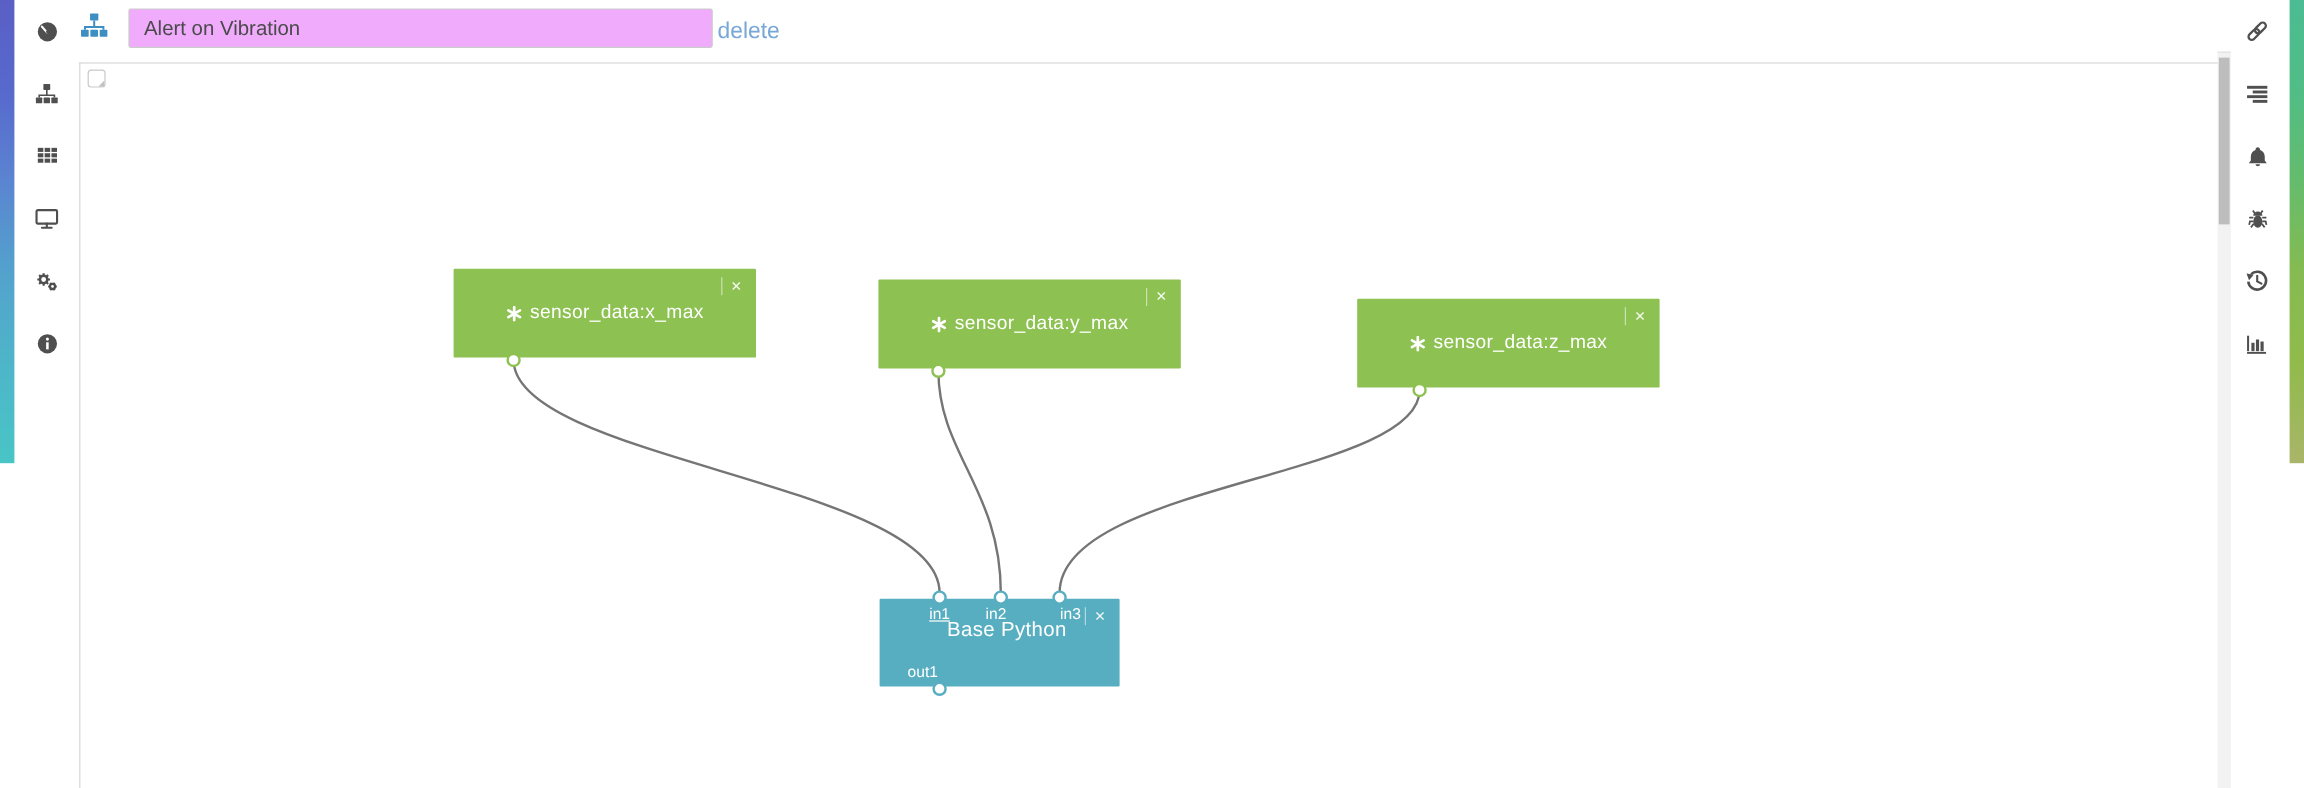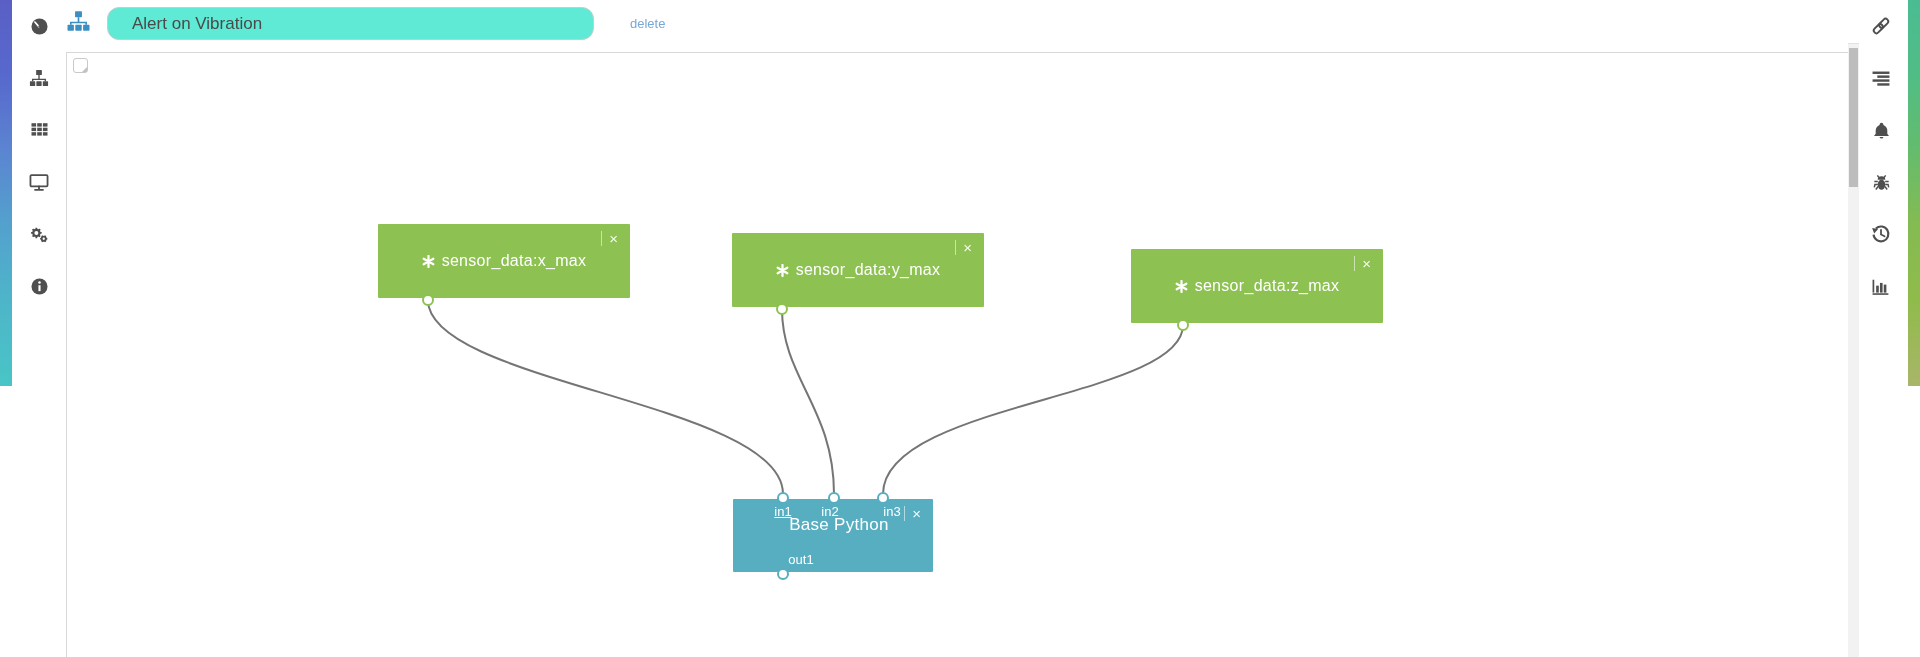--- a/index.html
+++ b/index.html
@@ -15,24 +15,24 @@
   .toolbar{position:absolute;top:0;width:54px;display:flex;flex-direction:column;}
   .toolbar-left{left:12px;}
   .toolbar-right{right:12px;}
   .icon-btn{height:52px;display:flex;align-items:center;justify-content:center;color:#4f4f4f;cursor:pointer;}
   .icon-btn svg{display:block;}
   
   .topbar{position:absolute;left:66px;top:0;height:52px;}
   .flow-icon{position:absolute;left:1px;top:10px;color:#3e8fc1;}
   .flow-name{
     position:absolute;left:41px;top:7px;width:487px;height:33px;box-sizing:border-box;
-    border:1px solid #cbcbcb;border-radius:12px;padding:0 24px;font-size:17px;color:#4a4a4a;
-    font-family:"Liberation Sans",sans-serif;outline:none;background:#5eead4;
-  }
-  .delete-link{position:absolute;left:564px;top:16px;font-size:13px;color:#79a7d6;cursor:pointer;text-decoration:none;}
+    border:1px solid #cbcbcb;border-radius:2px;padding:0 12px;font-size:17px;color:#4a4a4a;
+    font-family:"Liberation Sans",sans-serif;outline:none;background:#f0abfc;
+  }
+  .delete-link{position:absolute;left:532px;top:16px;font-size:19px;color:#79a7d6;cursor:pointer;text-decoration:none;}
   
   .canvas{
     position:absolute;left:66px;top:52px;width:1782px;height:605px;background:#fff;
     border-left:1px solid #d8d8d8;border-top:1px solid #d8d8d8;overflow:hidden;
   }
   .select-box{
     position:absolute;left:6px;top:5px;width:13px;height:13px;border:1px solid #c9c9c9;border-radius:3px;background:#fff;
   }
   .select-box::after{
     content:"";position:absolute;right:0;bottom:0;width:0;height:0;
@@ -206,21 +206,21 @@
         <div class="main-label">
           <span>Base Python</span>
         </div>
         <span class="node-close">
           <span class="bar"></span>
           <span class="x">×</span>
         </span>
         <span class="port-label in" style="left: 50px; text-decoration: underline;">in1</span>
         <span class="port-label in" style="left: 97px;">in2</span>
         <span class="port-label in" style="left: 159px;">in3</span>
-        <span class="port-label out" style="left: 68px;">out1</span>
+        <span class="port-label out" style="left: 36px;">out1</span>
       </div>
     </div>
 </div>
 
 <div class="scroll-track">
   <div class="scroll-thumb"></div>
 </div>
 
 <div class="toolbar toolbar-right" id="right-toolbar">
     <div class="icon-btn">

